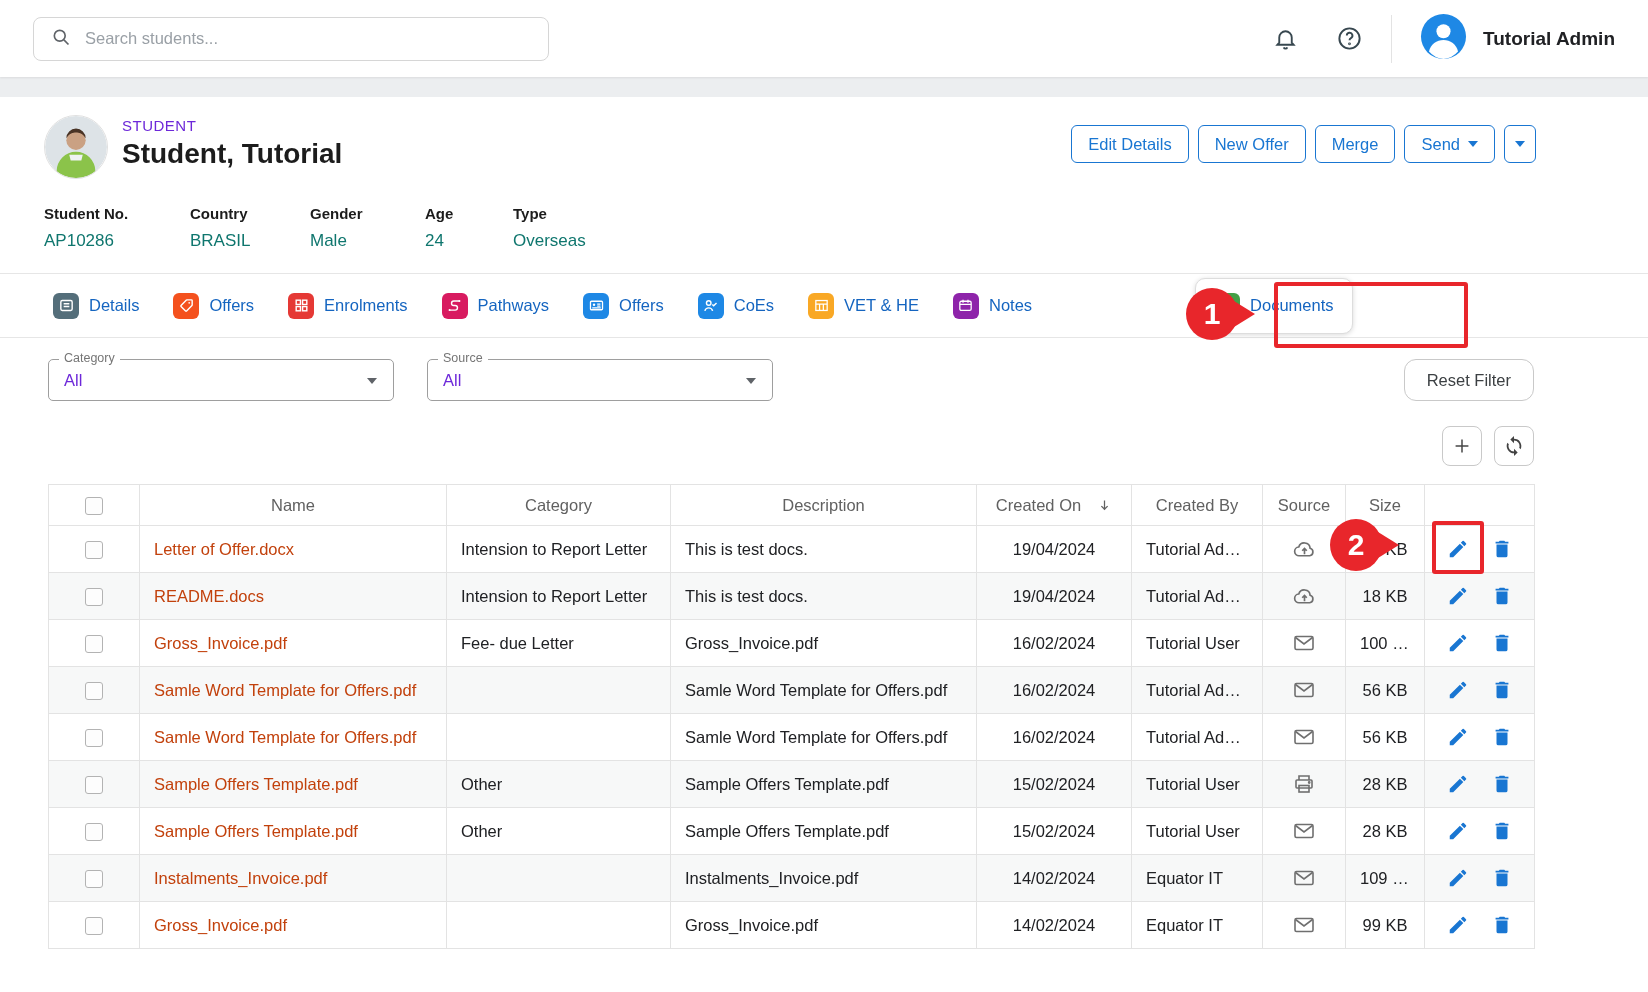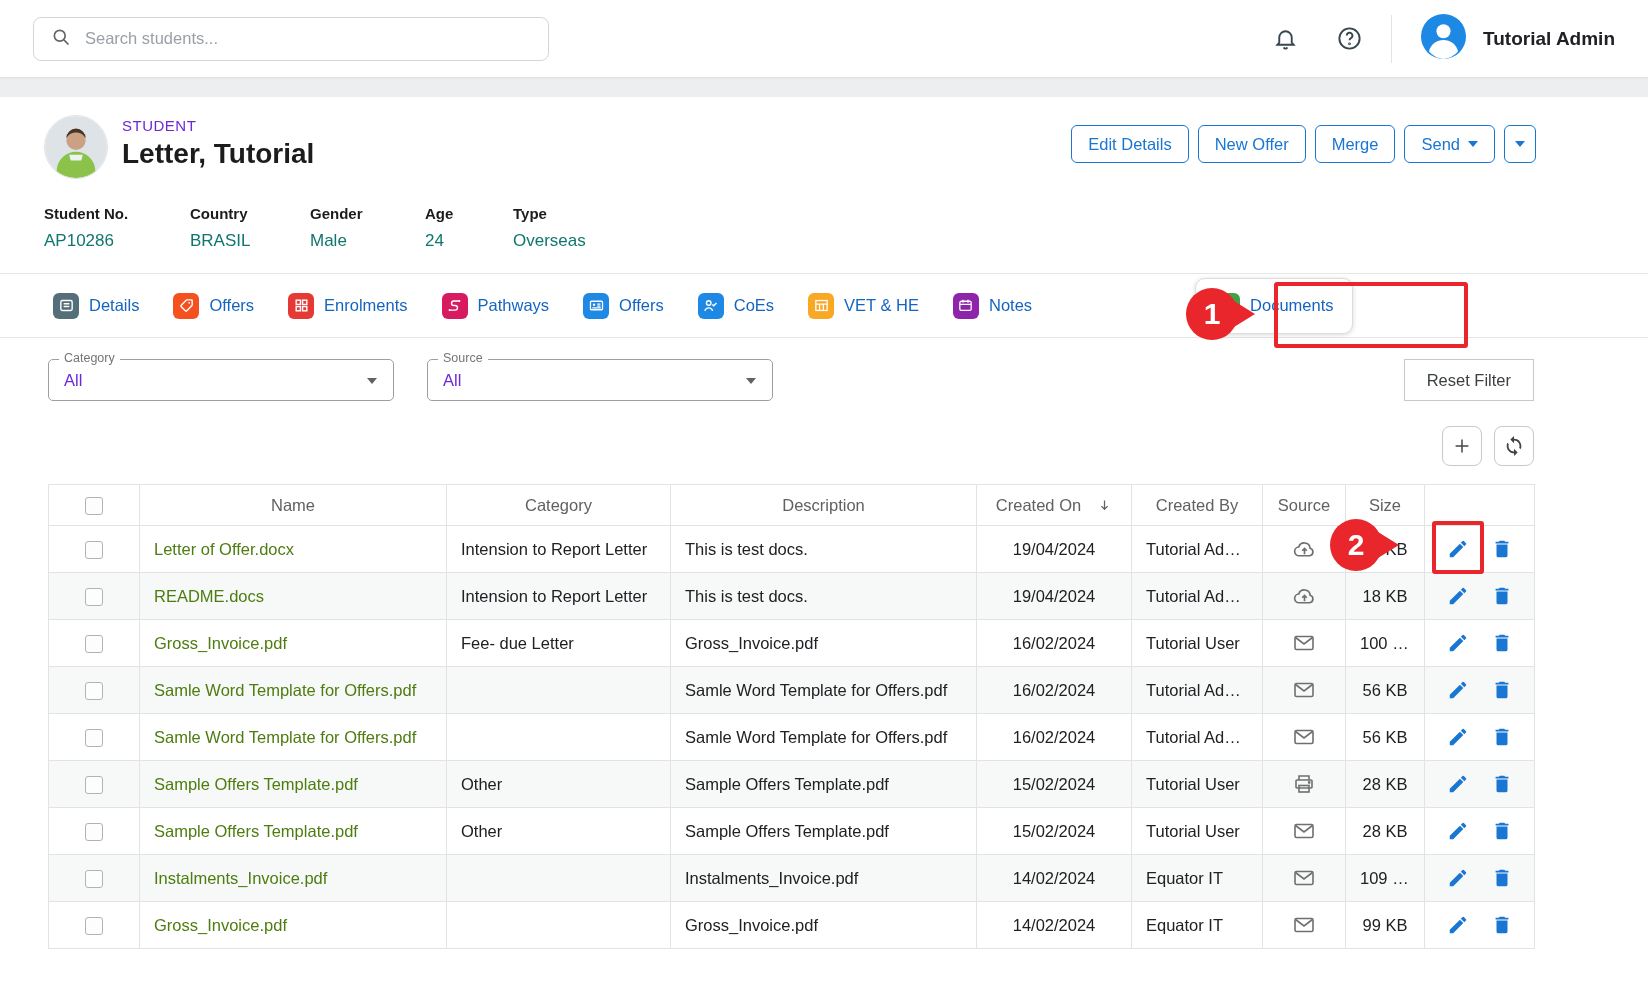--- a/index.html
+++ b/index.html
@@ -49,34 +49,34 @@
   .tab-label{font-size:16.5px;color:#1565c0}
   .tab.active{height:56px;background:#fff;border:1px solid #ddd;border-radius:10px;box-shadow:0 1px 5px rgba(0,0,0,.15);padding:0 18px;margin-left:150px}
 
   
   .filter-row{display:flex;align-items:center;padding:21px 114px 0 48px}
   .select{position:relative;width:346px;height:42px;border:1px solid #9e9e9e;border-radius:5px;background:#fff;cursor:pointer}
   .select + .select{margin-left:33px}
   .f-label{position:absolute;top:-9px;left:10px;background:#fff;padding:0 5px;font-size:12.5px;color:#757575}
   .f-value{line-height:40px;padding-left:15px;font-size:16.5px;color:#6d28d9}
   .sel-caret{position:absolute;right:16px;top:18px;width:0;height:0;border-left:5px solid transparent;border-right:5px solid transparent;border-top:6px solid #5f6368}
-  .reset-btn{margin-left:auto;height:42px;padding:0 22px;background:#fff;border:1px solid #c9c9c9;border-radius:0;font-size:16.5px;color:#3c4043;font-family:inherit;cursor:pointer}
+  .reset-btn{margin-left:auto;height:42px;padding:0 22px;background:#fff;border:1px solid #c9c9c9;border-radius:12px;font-size:16.5px;color:#3c4043;font-family:inherit;cursor:pointer}
 
   .table-tools{display:flex;justify-content:flex-end;gap:12px;padding:25px 114px 18px 48px}
   .tool-btn{width:40px;height:40px;border:1px solid #c9c9c9;border-radius:8px;background:#fff;display:flex;align-items:center;justify-content:center;cursor:pointer}
 
   
   .doc-table{margin:0 114px 0 48px;border-collapse:collapse;table-layout:fixed;width:1486px;font-size:16.5px}
   .doc-table th,.doc-table td{border:1px solid #e3e3e3;padding:0 14px;height:47px;overflow:hidden;white-space:nowrap;text-overflow:ellipsis}
   .doc-table thead th{height:41px;font-weight:normal;color:#616161;text-align:center;background:#fff}
   .doc-table tbody tr:nth-child(even){background:#f7f8f8}
   .c-check{text-align:center!important;padding:0!important}
   .c-date,.c-src,.c-size{text-align:center!important}
   .c-act{text-align:center!important;padding:0!important}
-  .doc-table a{color:#4d7c0f;text-decoration:none}
+  .doc-table a{color:#c2410c;text-decoration:none}
   .doc-table input[type=checkbox]{appearance:none;width:18px;height:18px;border:1.5px solid #b3b3b3;border-radius:3px;background:#fdfdfd;cursor:pointer;vertical-align:middle}
   .th-sort{display:inline-flex;align-items:center;gap:16px}
   .act{display:inline-flex;cursor:pointer;vertical-align:middle}
   .act + .act{margin-left:22px}
   .src-ico{display:inline-flex;vertical-align:middle}
 
   
   .ann{position:absolute;z-index:50}
   .ann-box{border:4px solid #e8262b;border-radius:3px;background:transparent}
   .ann-circle{width:52px;height:52px;border-radius:50%;background:#e8262b;color:#fff;font-size:30px;font-weight:bold;display:flex;align-items:center;justify-content:center}
@@ -132,21 +132,21 @@
         <svg viewBox="0 0 64 64" width="62" height="62">
             <circle cx="32" cy="32" r="32" fill="#dde3e7"></circle>
             <path d="M12 57a20 20 0 0 1 40 0A31.8 31.8 0 0 1 32 64 31.8 31.8 0 0 1 12 57z" fill="#8bc34a"></path>
             <path d="M25 40h14l-1.5 6h-11z" fill="#eef2f4"></path>
             <circle cx="32" cy="25" r="10" fill="#caa183"></circle>
             <path d="M22 23a10 10 0 0 1 20 0c-3-5-7-6-10-6s-7 1-10 6z" fill="#4a3426"></path>
           </svg>
       </span>
       <div class="s-meta">
         <div class="s-label">STUDENT</div>
-        <div class="s-name">Letter, Tutorial</div>
+        <div class="s-name">Student, Tutorial</div>
       </div>
       <div class="head-actions">
         <button class="btn">
             <span>Edit Details</span>
           </button>
         <button class="btn">
             <span>New Offer</span>
           </button>
         <button class="btn">
             <span>Merge</span>

